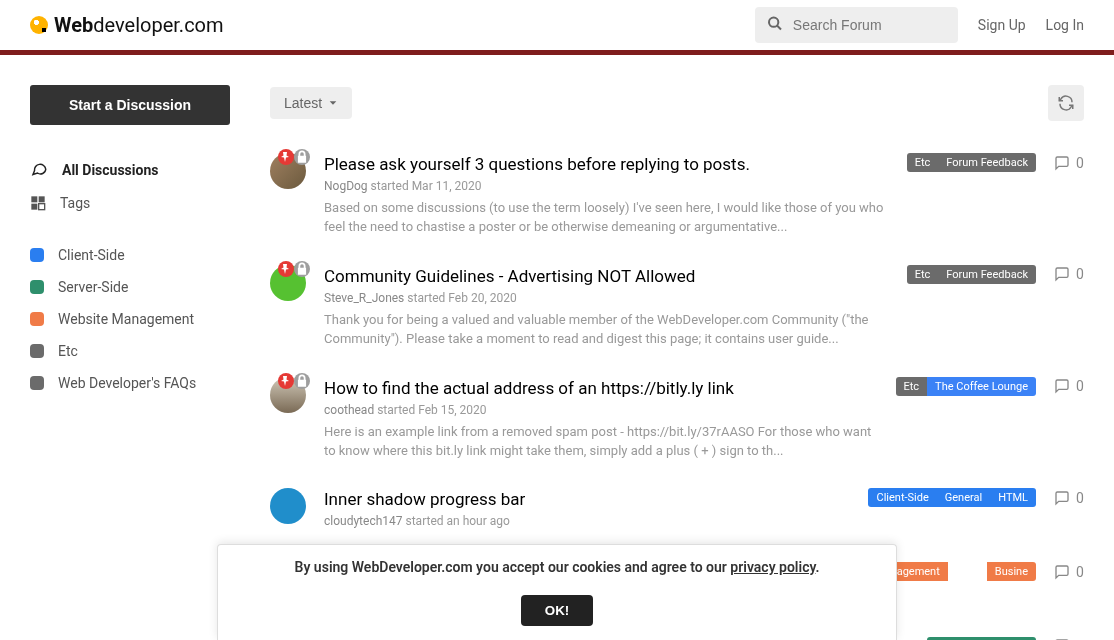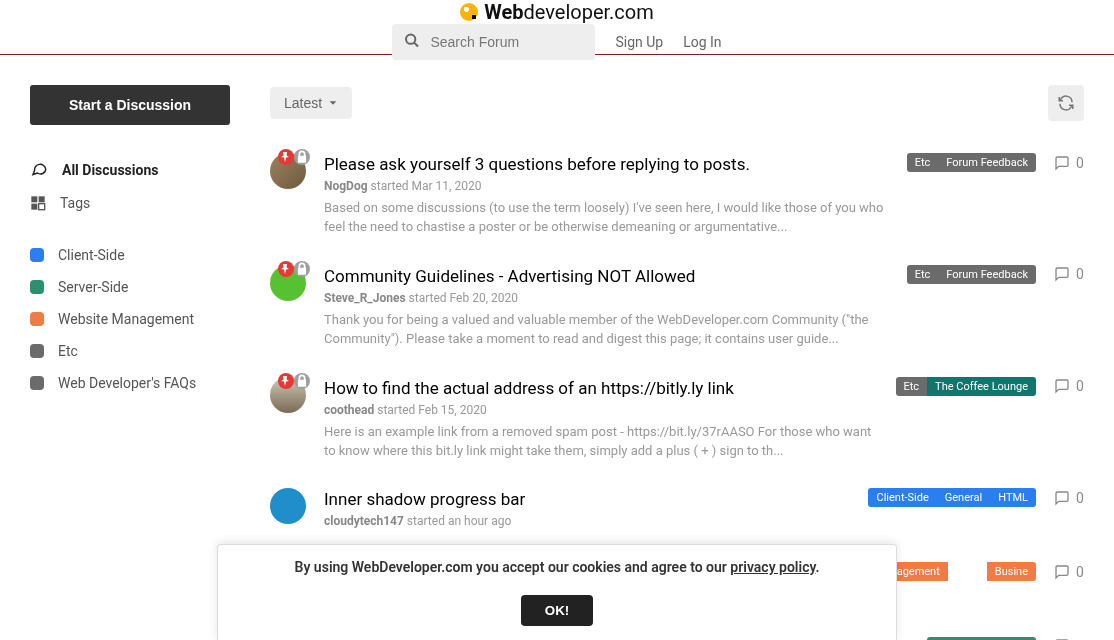--- a/index.html
+++ b/index.html
@@ -1,20 +1,20 @@
 <!DOCTYPE html>
 <html><head>
 <meta charset="utf-8">
 <style>
   * { margin: 0; padding: 0; box-sizing: border-box; }
   body { font-family: -apple-system, BlinkMacSystemFont, "Segoe UI", Roboto, Helvetica, Arial, sans-serif; font-size: 14px; color: #333; background: #fff; }
   a { text-decoration: none; color: inherit; }
 
   
-  .header { height: 55px; border-bottom: 1px solid #7f1d1d; display: flex; align-items: center; padding: 0 30px; justify-content: space-between; flex-direction: column; }
+  .header { height: 55px; border-bottom: 5px solid #7f1d1d; display: flex; align-items: center; padding: 0 30px; justify-content: space-between; }
   .header-left { display: flex; align-items: center; }
   .logo { display: flex; align-items: center; font-size: 20px; color: #111; }
   .logo-icon { width: 18px; height: 18px; border-radius: 50%; background: radial-gradient(circle at 35% 35%, #fff 0 15%, #ffb300 16% 100%); margin-right: 6px; display: inline-block; position: relative; }
   .logo-icon::after { content:""; position:absolute; right:2px; bottom:2px; width:4px; height:4px; background:#000; }
   .logo-bold { font-weight: 700; }
   .header-right { display: flex; align-items: center; gap: 20px; }
   .search-wrap { position: relative; display:flex; align-items:center; }
   .search-input { width: 203px; height: 36px; background: #eee; border: none; border-radius: 4px; padding: 0 12px 0 38px; font-size: 14px; color: #555; }
   .search-input::placeholder { color: #777; }
   .search-icon { position: absolute; left: 12px; top: 50%; transform: translateY(-50%); color: #666; }
@@ -43,21 +43,21 @@
   .discussion { display: flex; padding: 14px 0; gap: 18px; align-items: flex-start; }
   .avatar { width: 36px; height: 36px; border-radius: 50%; flex-shrink: 0; position: relative; }
   .avatar.has-badges::before, .avatar.has-badges::after { content: ""; position: absolute; top: -4px; width: 16px; height: 16px; border-radius: 50%; }
   .avatar.has-badges::before { left: 8px; background: #e53935; }
   .avatar.has-badges::after { right: -4px; background: #9e9e9e; }
   .lock-overlay { position:absolute; top:-3px; right:-3px; width:14px; height:14px; color:#fff; z-index:2; }
   .pin-overlay { position:absolute; top:-2px; left:10px; width:12px; height:12px; color:#fff; z-index:2; }
   .disc-body { flex: 1; min-width: 0; }
   .disc-title { font-size: 17px; color: #000000; margin-bottom: 4px; line-height:1.3; }
   .disc-meta { font-size: 12px; color: #999; margin-bottom: 6px; }
-  .disc-meta .author { font-weight: 700; color: #888; }
+  .disc-meta .author { font-weight: 400; color: #888; }
   .disc-excerpt { font-size: 13px; color: #999; line-height: 1.45; }
   .disc-right { display: flex; align-items: center; gap: 18px; flex-shrink:0; }
   .tag-badges { display: flex; gap: 0; }
   .badge { font-size: 11px; color: #fff; padding: 3px 8px; }
   .badge:first-child { border-top-left-radius: 3px; border-bottom-left-radius: 3px; }
   .badge:last-child { border-top-right-radius: 3px; border-bottom-right-radius: 3px; }
   .replies { display: flex; align-items: center; gap: 6px; color: #888; font-size: 14px; min-width: 30px; }
 
   
   .cookie-bar { position: fixed; bottom: 0; left: 50%; transform: translateX(-50%); width: 680px; max-width: 100%; background: #fff; border: 1px solid #ddd; border-bottom: none; border-radius: 4px 4px 0 0; box-shadow: 0 -2px 10px rgba(0,0,0,0.1); padding: 14px 20px; display: flex; align-items: center; justify-content: space-between; font-size: 14px; font-weight: 600; color: #333; gap: 20px; flex-direction: column; }
@@ -220,21 +220,21 @@
             </svg>
           </div>
           <div class="disc-body">
             <div class="disc-title">How to find the actual address of an https://bitly.ly link</div>
             <div class="disc-meta"><span class="author">coothead</span><span> started Feb 15, 2020</span></div>
             <div class="disc-excerpt">Here is an example link from a removed spam post - https://bit.ly/37rAASO For those who want to know where this bit.ly link might take them, simply add a plus ( + ) sign to th...</div>
           </div>
           <div class="disc-right">
             <div class="tag-badges">
               <span class="badge" style="background: rgb(107, 107, 107);">Etc</span>
-              <span class="badge" style="background: #0f766e;">The Coffee Lounge</span>
+              <span class="badge" style="background: #3b82f6;">The Coffee Lounge</span>
             </div>
             <div class="replies">
               <svg width="16" height="16" viewBox="0 0 24 24" fill="none" stroke="currentColor" stroke-width="2">
                 <path d="M21 15a2 2 0 0 1-2 2H7l-4 4V5a2 2 0 0 1 2-2h14a2 2 0 0 1 2 2z"></path>
               </svg>
               <span>0</span>
             </div>
           </div>
         </div>
         <div class="discussion">

